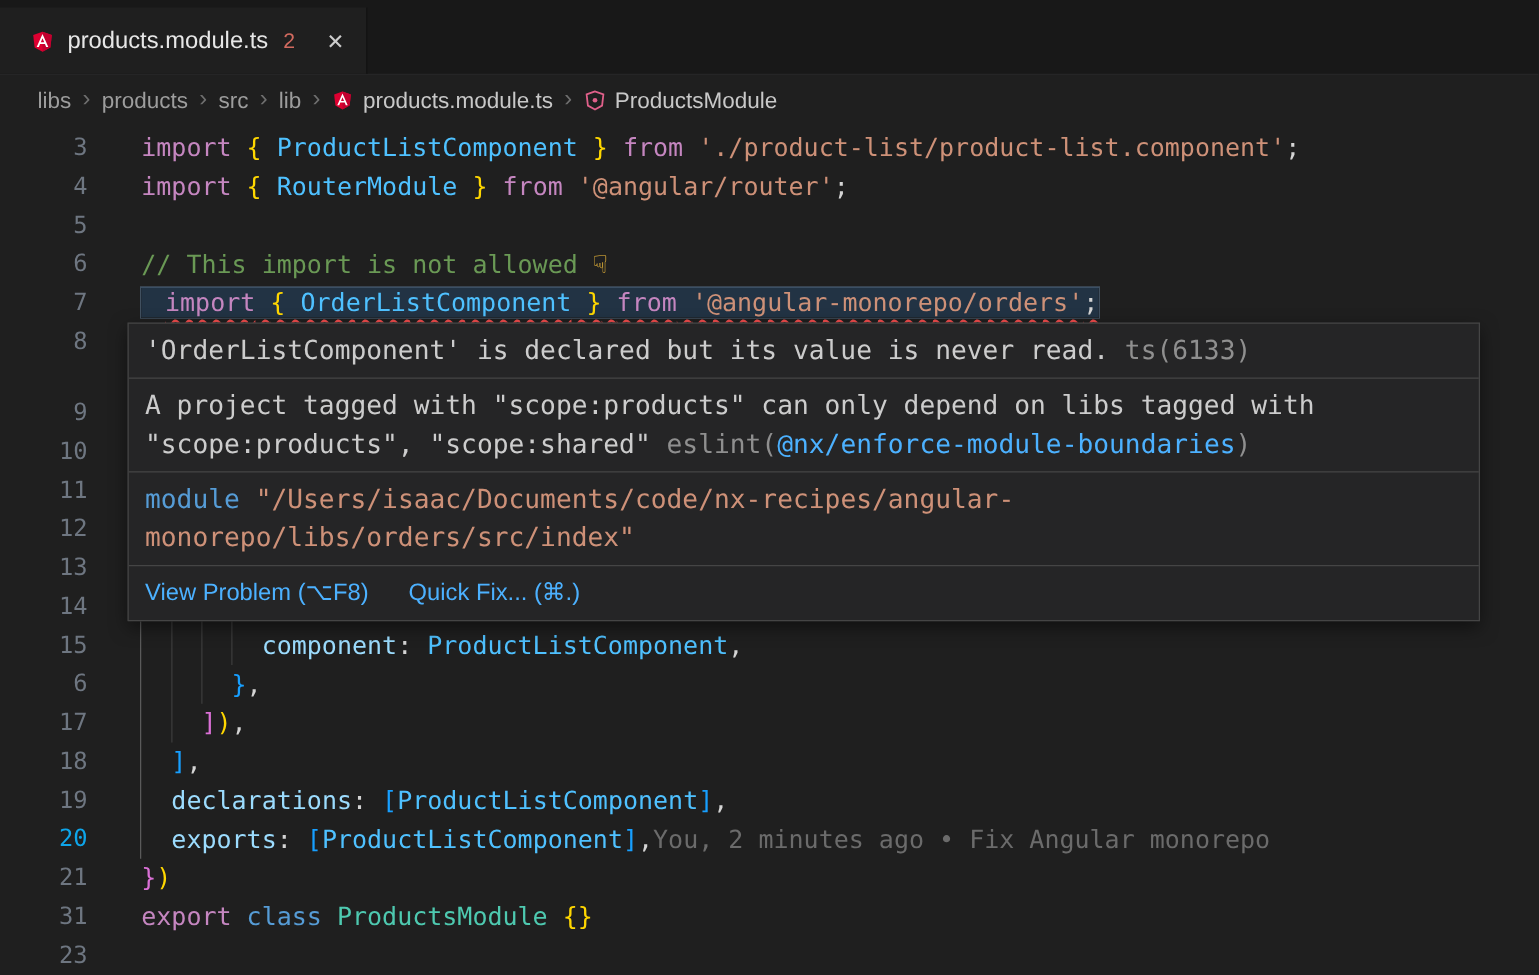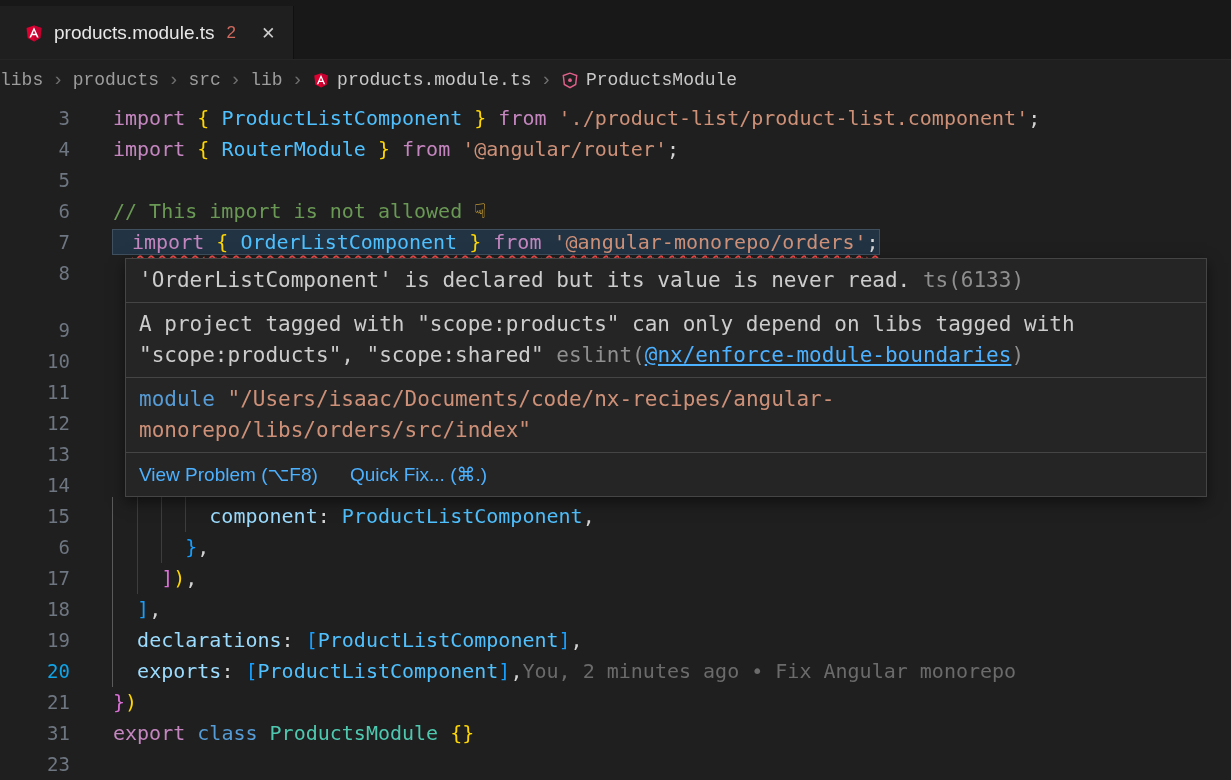--- a/index.html
+++ b/index.html
@@ -10,21 +10,21 @@
   .tabstrip { height:60px; background:#181818; display:flex; align-items:stretch;
               padding-top:6px; border-bottom:1px solid #252526; }
   .tab { display:flex; align-items:center; gap:10px; padding:0 18px 0 24px;
          background:#1f1f1f; border-right:1px solid #101010; cursor:pointer; }
   .tab-title { font-family:"Liberation Sans","DejaVu Sans",sans-serif; font-size:19px; color:#e7e7e7; }
   .tab-badge { font-family:"Liberation Sans","DejaVu Sans",sans-serif; font-size:17px; color:#d16a5f; margin-left:2px; }
   .tab-close { color:#cccccc; font-size:21px; margin-left:16px; cursor:pointer; line-height:1; }
 
   
   .breadcrumb { height:40px; background:#1f1f1f; display:flex; align-items:center;
-                font-family:Liberation Mono, monospace;
+                padding-left:30px; font-family:Liberation Sans, sans-serif;
                 font-size:18px; color:#9d9d9d;text-align:center; }
   .bc-item { display:flex; align-items:center; gap:7px; cursor:pointer; }
   .bc-item.bright { color:#c8c8c8; }
   .bc-sep { color:#6e6e6e; margin:0 9px; font-size:19px; }
 
   
   .editor { position:relative; height:680px; padding-top:3px; }
   .line { display:flex; height:31px; line-height:31px; font-size:20px; position:relative; z-index:2; }
   .line.gap { margin-top:26px; }
   .gutter { flex:none; width:90px; padding-right:20px; text-align:right;
@@ -43,26 +43,26 @@
   .hover-box { background:rgba(38,79,120,.42); box-shadow:0 0 0 1px rgba(120,160,200,.38);
                text-decoration:underline wavy #F14C4C; text-decoration-thickness:1.5px;
                text-underline-offset:6px;padding-left:19px; }
 
   .blame { color:#6b6b6b; }
 
   .guide { position:absolute; width:1px; background:#3d3d3d; z-index:1; }
   .guide.active { background:#5a5a5a; }
 
   
-  .hover-popup { position:absolute; left:125px; top:158px; width:1082px; z-index:10;
+  .hover-popup { position:absolute; left:102px; top:158px; width:1082px; z-index:10;
                  background:#252526; border:1px solid #454545;
                  box-shadow:0 5px 14px rgba(0,0,0,.5); font-size:21px; }
   .hover-row { padding:6px 13px; line-height:31px; color:#cccccc;
                border-bottom:1px solid #454545; overflow-wrap:break-word; }
-  .link { color:#4CB1FF; text-decoration:underline; cursor:pointer; }
+  .link { color:#4CB1FF; cursor:pointer; }
   .hover-actions { display:flex; gap:32px; padding:6px 13px; line-height:31px;text-align:center; }
   .action-link { color:#4CB1FF; cursor:pointer; font-size:19px;
                  font-family:"Liberation Sans","DejaVu Sans",sans-serif; text-decoration:none; }
 </style>
 </head>
 <body>
 
 <div class="tabstrip">
   <div class="tab">
     <svg viewBox="0 0 250 250" width="20" height="20">

